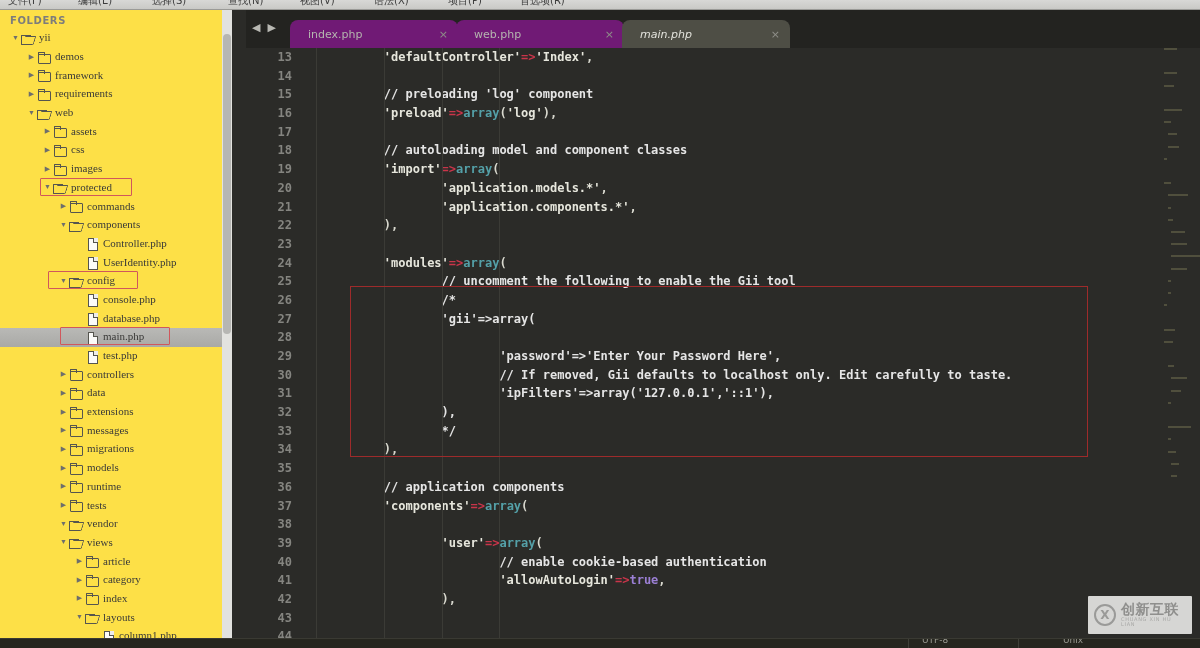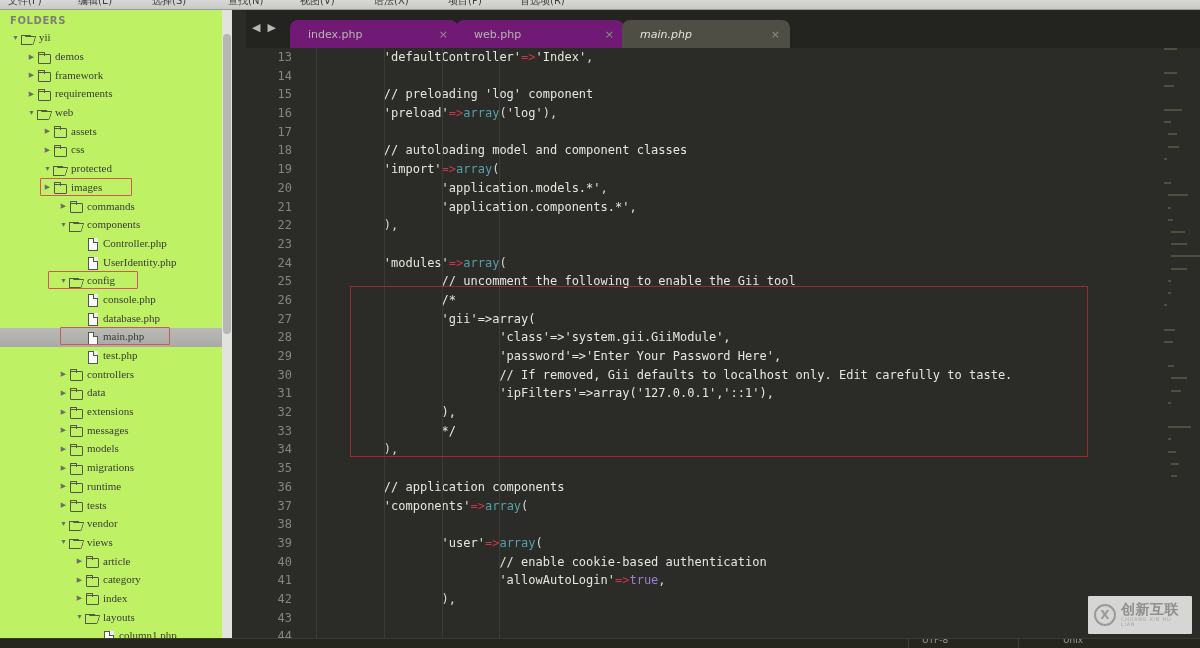--- a/index.html
+++ b/index.html
@@ -20,21 +20,21 @@
   }
   .toolbar-strip .tb-item {
     position: absolute; top: -6px;
     font-size: 10px; color: #3c3c3c; white-space: nowrap;
     font-family: "DejaVu Sans", sans-serif;
   }
 
   
   .sidebar {
     position: absolute; left: 0; top: 10px; width: 232px; height: 628px;
-    background: #bef264;
+    background: #fde047;
     overflow: hidden;
   }
   .sidebar-title {
     font-size: 10px; letter-spacing: 0.6px; color: #7d7d7b;
     padding: 5px 0 3px 10px; font-weight: bold;
   }
   .tree { position: relative; }
   .row {
     position: relative; height: 18.7px; display: flex; align-items: center;
     font-size: 11px; color: #3a3a38; white-space: nowrap; font-family: Liberation Serif, serif;
@@ -150,21 +150,21 @@
   }
   .gutter-sep {
     position: absolute; left: 70px; top: 0; width: 1px; height: 100%;
     background: #3b3b36;
   }
   .lines {
     position: absolute; left: 0; top: 0; right: 0; bottom: 0;
     font-family: "DejaVu Sans Mono", monospace; font-size: 12px;
   }
   .ln {
-    position: relative; height: 18.7px; line-height: 18.7px; white-space: pre;
+    position: relative; height: 18.7px; line-height: 18.7px; white-space: pre; font-weight: bold;
   }
   .ln .num {
     position: absolute; left: 0; width: 46px; text-align: right;
     color: #858580; font-size: 12px;
   }
   .ln .src { position: absolute; left: 80px; }
   
   .guide {
     position: absolute; top: 0; width: 1px; height: 100%;
     background: #3b3b36;
@@ -287,31 +287,31 @@
           <span class="lbl">assets</span>
         </div>
         <div class="row">
           <div style="width: 42px; flex: 0 0 42px;"></div>
           <span class="arrow closed"></span>
           <span class="ficon folder"></span>
           <span class="lbl">css</span>
         </div>
         <div class="row">
           <div style="width: 42px; flex: 0 0 42px;"></div>
+          <span class="arrow closed"></span>
+          <span class="ficon folder"></span>
+          <span class="lbl">images</span>
+        </div>
+        <div class="row">
+          <div style="width: 42px; flex: 0 0 42px;"></div>
           <span class="arrow open"></span>
           <span class="ficon folder-open"></span>
           <span class="lbl">protected</span>
         </div>
         <div class="row">
-          <div style="width: 42px; flex: 0 0 42px;"></div>
-          <span class="arrow closed"></span>
-          <span class="ficon folder"></span>
-          <span class="lbl">images</span>
-        </div>
-        <div class="row">
           <div style="width: 58px; flex: 0 0 58px;"></div>
           <span class="arrow closed"></span>
           <span class="ficon folder"></span>
           <span class="lbl">commands</span>
         </div>
         <div class="row">
           <div style="width: 58px; flex: 0 0 58px;"></div>
           <span class="arrow open"></span>
           <span class="ficon folder-open"></span>
           <span class="lbl">components</span>
@@ -379,27 +379,27 @@
         <div class="row">
           <div style="width: 58px; flex: 0 0 58px;"></div>
           <span class="arrow closed"></span>
           <span class="ficon folder"></span>
           <span class="lbl">messages</span>
         </div>
         <div class="row">
           <div style="width: 58px; flex: 0 0 58px;"></div>
           <span class="arrow closed"></span>
           <span class="ficon folder"></span>
+          <span class="lbl">migrations</span>
+        </div>
+        <div class="row">
+          <div style="width: 58px; flex: 0 0 58px;"></div>
+          <span class="arrow closed"></span>
+          <span class="ficon folder"></span>
           <span class="lbl">models</span>
-        </div>
-        <div class="row">
-          <div style="width: 58px; flex: 0 0 58px;"></div>
-          <span class="arrow closed"></span>
-          <span class="ficon folder"></span>
-          <span class="lbl">migrations</span>
         </div>
         <div class="row">
           <div style="width: 58px; flex: 0 0 58px;"></div>
           <span class="arrow closed"></span>
           <span class="ficon folder"></span>
           <span class="lbl">runtime</span>
         </div>
         <div class="row">
           <div style="width: 58px; flex: 0 0 58px;"></div>
           <span class="arrow closed"></span>
@@ -496,21 +496,21 @@
           <div class="ln"><span class="num">18</span><span class="src"><span class="t-cmt">        // autoloading model and component classes</span></span></div>
           <div class="ln"><span class="num">19</span><span class="src"><span class="t-str">        'import'</span><span class="t-arr">=&gt;</span><span class="t-fn">array</span><span class="t-pun">(</span></span></div>
           <div class="ln"><span class="num">20</span><span class="src"><span class="t-str">                'application.models.*'</span><span class="t-pun">,</span></span></div>
           <div class="ln"><span class="num">21</span><span class="src"><span class="t-str">                'application.components.*'</span><span class="t-pun">,</span></span></div>
           <div class="ln"><span class="num">22</span><span class="src"><span class="t-pun">        ),</span></span></div>
           <div class="ln"><span class="num">23</span><span class="src"></span></div>
           <div class="ln"><span class="num">24</span><span class="src"><span class="t-str">        'modules'</span><span class="t-arr">=&gt;</span><span class="t-fn">array</span><span class="t-pun">(</span></span></div>
           <div class="ln"><span class="num">25</span><span class="src"><span class="t-cmt">                // uncomment the following to enable the Gii tool</span></span></div>
           <div class="ln"><span class="num">26</span><span class="src"><span class="t-cmt">                /*</span></span></div>
           <div class="ln"><span class="num">27</span><span class="src"><span class="t-cmt">                'gii'=&gt;array(</span></span></div>
-          <div class="ln"><span class="num">28</span><span class="src"><span class="t-cmt">                        'class'=&gt;'system.gii.GiiModule',</span></span></div>
+          <div class="ln"><span class="num">28</span></div>
           <div class="ln"><span class="num">29</span><span class="src"><span class="t-cmt">                        'password'=&gt;'Enter Your Password Here',</span></span></div>
           <div class="ln"><span class="num">30</span><span class="src"><span class="t-cmt">                        // If removed, Gii defaults to localhost only. Edit carefully to taste.</span></span></div>
           <div class="ln"><span class="num">31</span><span class="src"><span class="t-cmt">                        'ipFilters'=&gt;array('127.0.0.1','::1'),</span></span></div>
           <div class="ln"><span class="num">32</span><span class="src"><span class="t-cmt">                ),</span></span></div>
           <div class="ln"><span class="num">33</span><span class="src"><span class="t-cmt">                */</span></span></div>
           <div class="ln"><span class="num">34</span><span class="src"><span class="t-pun">        ),</span></span></div>
           <div class="ln"><span class="num">35</span><span class="src"></span></div>
           <div class="ln"><span class="num">36</span><span class="src"><span class="t-cmt">        // application components</span></span></div>
           <div class="ln"><span class="num">37</span><span class="src"><span class="t-str">        'components'</span><span class="t-arr">=&gt;</span><span class="t-fn">array</span><span class="t-pun">(</span></span></div>
           <div class="ln"><span class="num">38</span><span class="src"></span></div>

